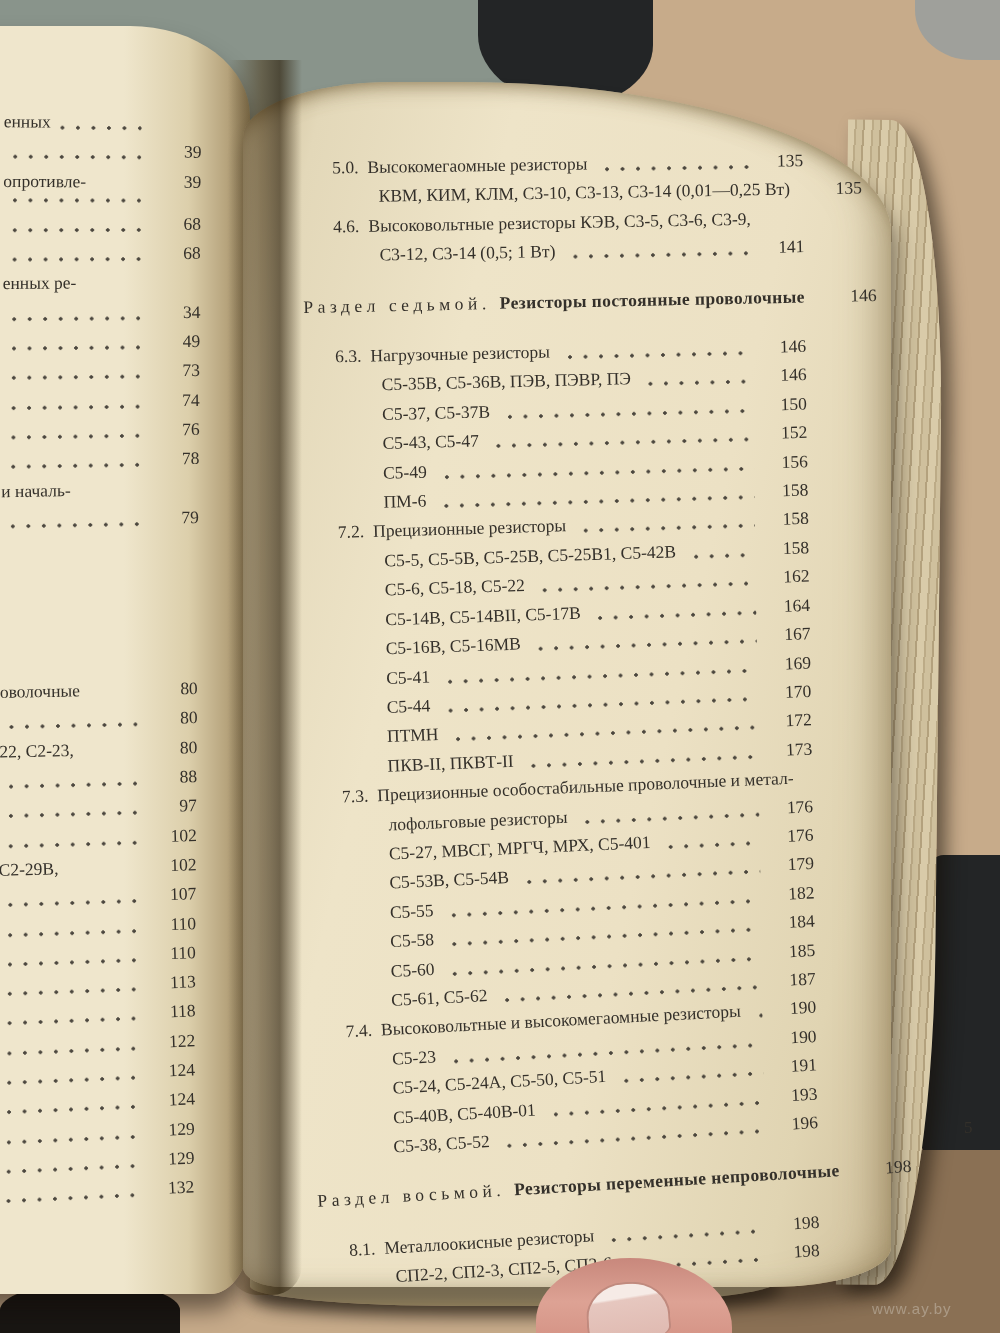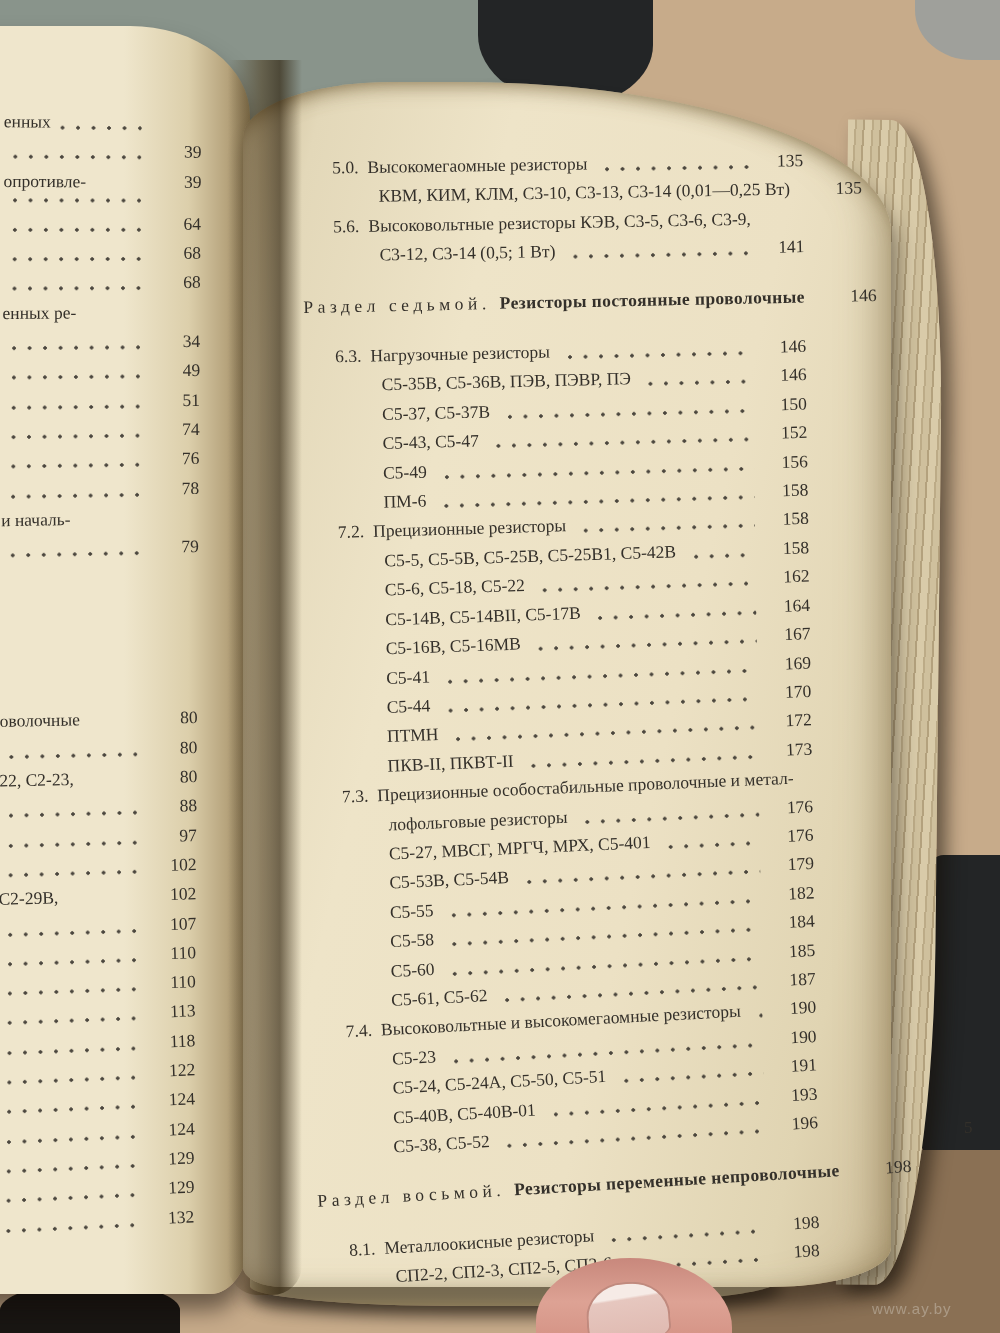--- a/index.html
+++ b/index.html
@@ -112,21 +112,21 @@
     <span class="leader"></span>
     <span class="pagenum">135</span>
   </div>
         <div class="toc-row cont" style="transform: rotate(-0.075deg); transform-origin: 0px 50%;">
 
     <span class="text">КВМ, КИМ, КЛМ, С3-10, С3-13, С3-14 (0,01—0,25 Вт)</span>
     <span class="leader off"></span>
     <span class="pagenum">135</span>
   </div>
         <div class="toc-row entry" style="transform: rotate(-0.15deg); transform-origin: 0px 50%;">
-    <span class="prefix">5.6.</span>
+    <span class="prefix">4.6.</span>
     <span class="text">Высоковольтные резисторы КЭВ, С3-5, С3-6, С3-9,</span>
     <span class="leader off"></span>
     <span class="pagenum"></span>
   </div>
         <div class="toc-row cont" style="transform: rotate(-0.225deg); transform-origin: 0px 50%;">
 
     <span class="text">С3-12, С3-14 (0,5; 1 Вт)</span>
     <span class="leader"></span>
     <span class="pagenum">141</span>
   </div>
@@ -340,25 +340,20 @@
       <div class="lrow" style="transform: rotate(-0.18deg); transform-origin: 100% 50%;">
     <span class="lfrag">опротивле-</span>
     <span class="leader off"></span>
     <span class="lnum">39</span>
   </div>
       <div class="lrow" style="transform: rotate(-0.27deg); transform-origin: 100% 50%;">
     <span class="lfrag"></span>
     <span class="leader"></span>
     <span class="lnum"></span>
   </div>
-      <div class="lrow" style="transform: rotate(-0.45deg); transform-origin: 100% 50%;">
-    <span class="lfrag"></span>
-    <span class="leader"></span>
-    <span class="lnum">64</span>
-  </div>
       <div class="lrow" style="transform: rotate(-0.54deg); transform-origin: 100% 50%;">
     <span class="lfrag"></span>
     <span class="leader"></span>
     <span class="lnum">68</span>
   </div>
       <div class="lrow" style="transform: rotate(-0.63deg); transform-origin: 100% 50%;">
     <span class="lfrag"></span>
     <span class="leader"></span>
     <span class="lnum">68</span>
   </div>
@@ -373,21 +368,21 @@
     <span class="lnum">34</span>
   </div>
       <div class="lrow" style="transform: rotate(-0.9deg); transform-origin: 100% 50%;">
     <span class="lfrag"></span>
     <span class="leader"></span>
     <span class="lnum">49</span>
   </div>
       <div class="lrow" style="transform: rotate(-0.99deg); transform-origin: 100% 50%;">
     <span class="lfrag"></span>
     <span class="leader"></span>
-    <span class="lnum">51</span>
+    <span class="lnum">73</span>
   </div>
       <div class="lrow" style="transform: rotate(-1.08deg); transform-origin: 100% 50%;">
     <span class="lfrag"></span>
     <span class="leader"></span>
     <span class="lnum">74</span>
   </div>
       <div class="lrow" style="transform: rotate(-1.17deg); transform-origin: 100% 50%;">
     <span class="lfrag"></span>
     <span class="leader"></span>
     <span class="lnum">76</span>

